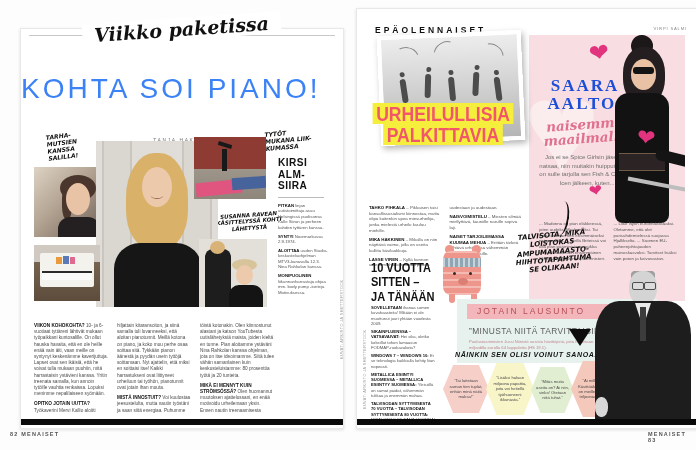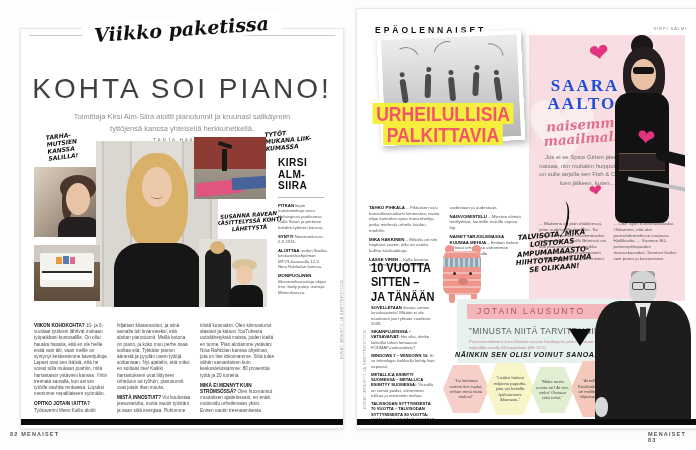--- a/index.html
+++ b/index.html
@@ -10,22 +10,22 @@
   #page-right{left:356px;top:8px;width:340px;height:419px;}
   .abs{position:absolute;}
   .photo{position:absolute;overflow:hidden;}
   .barsolid{position:absolute;left:0;right:0;height:6px;background:#0a0a0a;}
 
   
   .kicker-rule{position:absolute;left:8px;right:8px;top:6px;height:1px;background:#c9c9c9;}
   .kicker{position:absolute;left:0;right:0;top:-11px;text-align:center;}
   .kicker span{display:inline-block;background:#fff;padding:0 12px;font-family:"DejaVu Serif",serif;
     font-style:italic;font-weight:bold;font-size:19px;color:#111;transform:rotate(-4deg);}
-  .big-title{position:absolute;left:0;right:0;top:44px;text-align:center;font-size:28px;
-    letter-spacing:3px;color:#404040;font-weight:400;}
+  .big-title{position:absolute;left:0;right:0;top:44px;text-align:left;font-size:28px;
+    letter-spacing:3px;color:#3b82f6;font-weight:400;}
   .standfirst{position:absolute;left:46px;width:230px;top:82px;text-align:center;font-size:7.5px;
     line-height:1.55;color:#8f8f8f;}
   .byline{position:absolute;left:0;right:0;top:108px;text-align:center;font-size:5px;
     letter-spacing:1.6px;color:#777;}
   .hand{font-style:italic;font-weight:bold;color:#101010;font-family:"DejaVu Sans",sans-serif;}
   .hand span{display:block;line-height:1.18;}
   .note-gym{left:26px;top:103px;font-size:6px;transform:rotate(-7deg);}
   .note-girls{left:244px;top:100px;font-size:6px;transform:rotate(-5deg);}
   .note-makeup{left:172px;top:183px;font-size:5.5px;transform:rotate(-4deg);text-align:center;width:112px;}
 
@@ -159,21 +159,20 @@
 
 <div class="spread">
 
   <div class="page" id="page-left">
     <div class="kicker-rule"></div>
     <div class="kicker">
       <span>Viikko paketissa</span>
     </div>
 
     <div class="big-title">KOHTA SOI PIANO!</div>
-    <div class="standfirst">Toimittaja Kirsi Alm-Siira aloitti pianotunnit ja kruunasi salikäynnin tyttöjensä kanssa yhteisellä herkkuhetkellä.</div>
     <div class="byline">TANJA HAKAMO</div>
 
     <div class="abs hand note-gym">
       <span>TARHA-</span>
       <span>MUTSIEN</span>
       <span>KANSSA</span>
       <span>SALILLA!</span>
     </div>
     <div class="abs hand note-girls">
       <span>TYTÖT</span>

